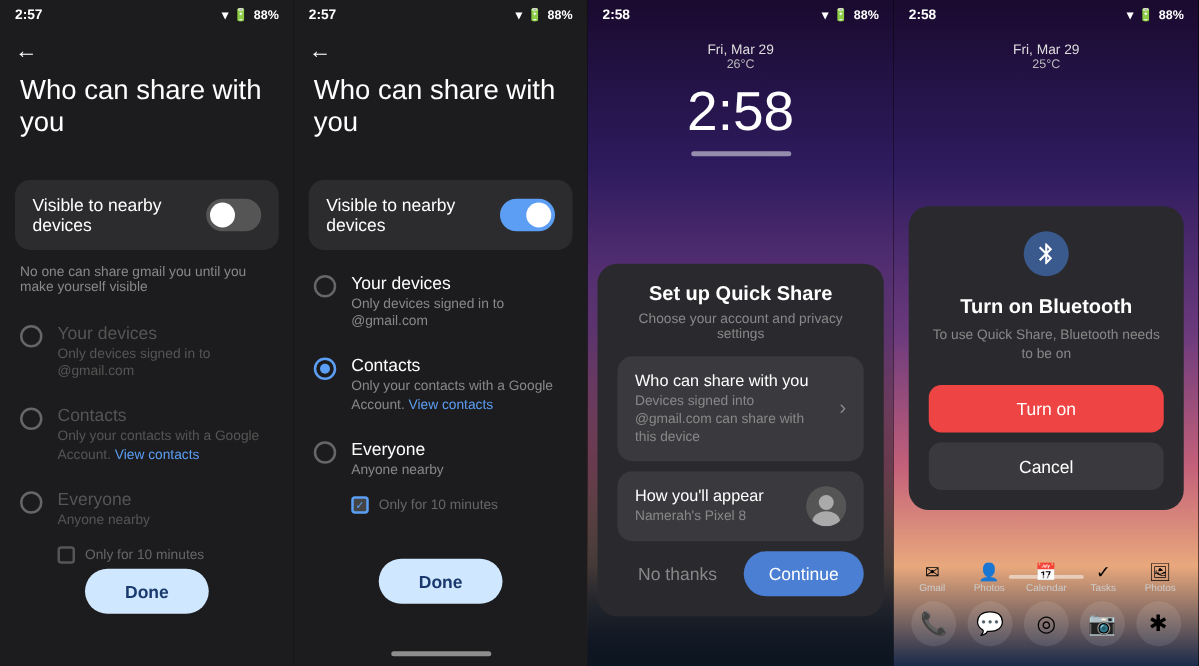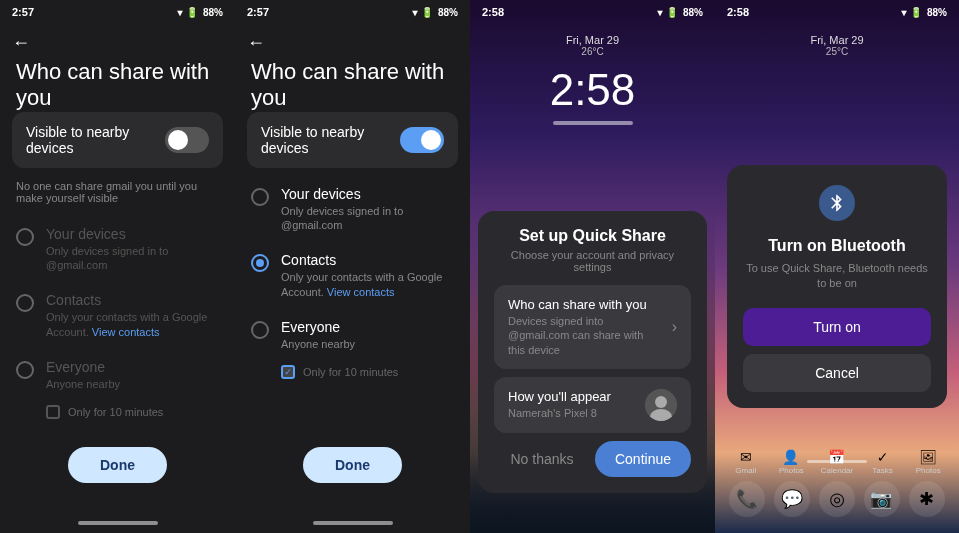--- a/index.html
+++ b/index.html
@@ -71,21 +71,21 @@
     }
 
     .back-arrow {
       padding: 8px 12px 4px;
       font-size: 18px;
       color: #fff;
       cursor: pointer;
     }
 
     .screen-title {
-      padding: 4px 16px 0;
+      padding: 4px 16px 32px;
       font-size: 22px;
       font-weight: 500;
       color: #fff;
       line-height: 1.2;
     }
 
     
     .toggle-row {
       margin: 0 12px 8px;
       background: #2c2c2e;
@@ -433,21 +433,21 @@
       font-size: 11px;
       color: #888;
       text-align: center;
       margin-bottom: 16px;
       line-height: 1.4;
     }
 
     .bt-btn-on {
       display: block;
       width: 100%;
-      background: #4c1d95;
+      background: #ef4444;
       border: none;
       color: #fff;
       font-size: 14px;
       padding: 11px;
       border-radius: 10px;
       cursor: pointer;
       margin-bottom: 8px;
     }
 
     .bt-btn-cancel {

